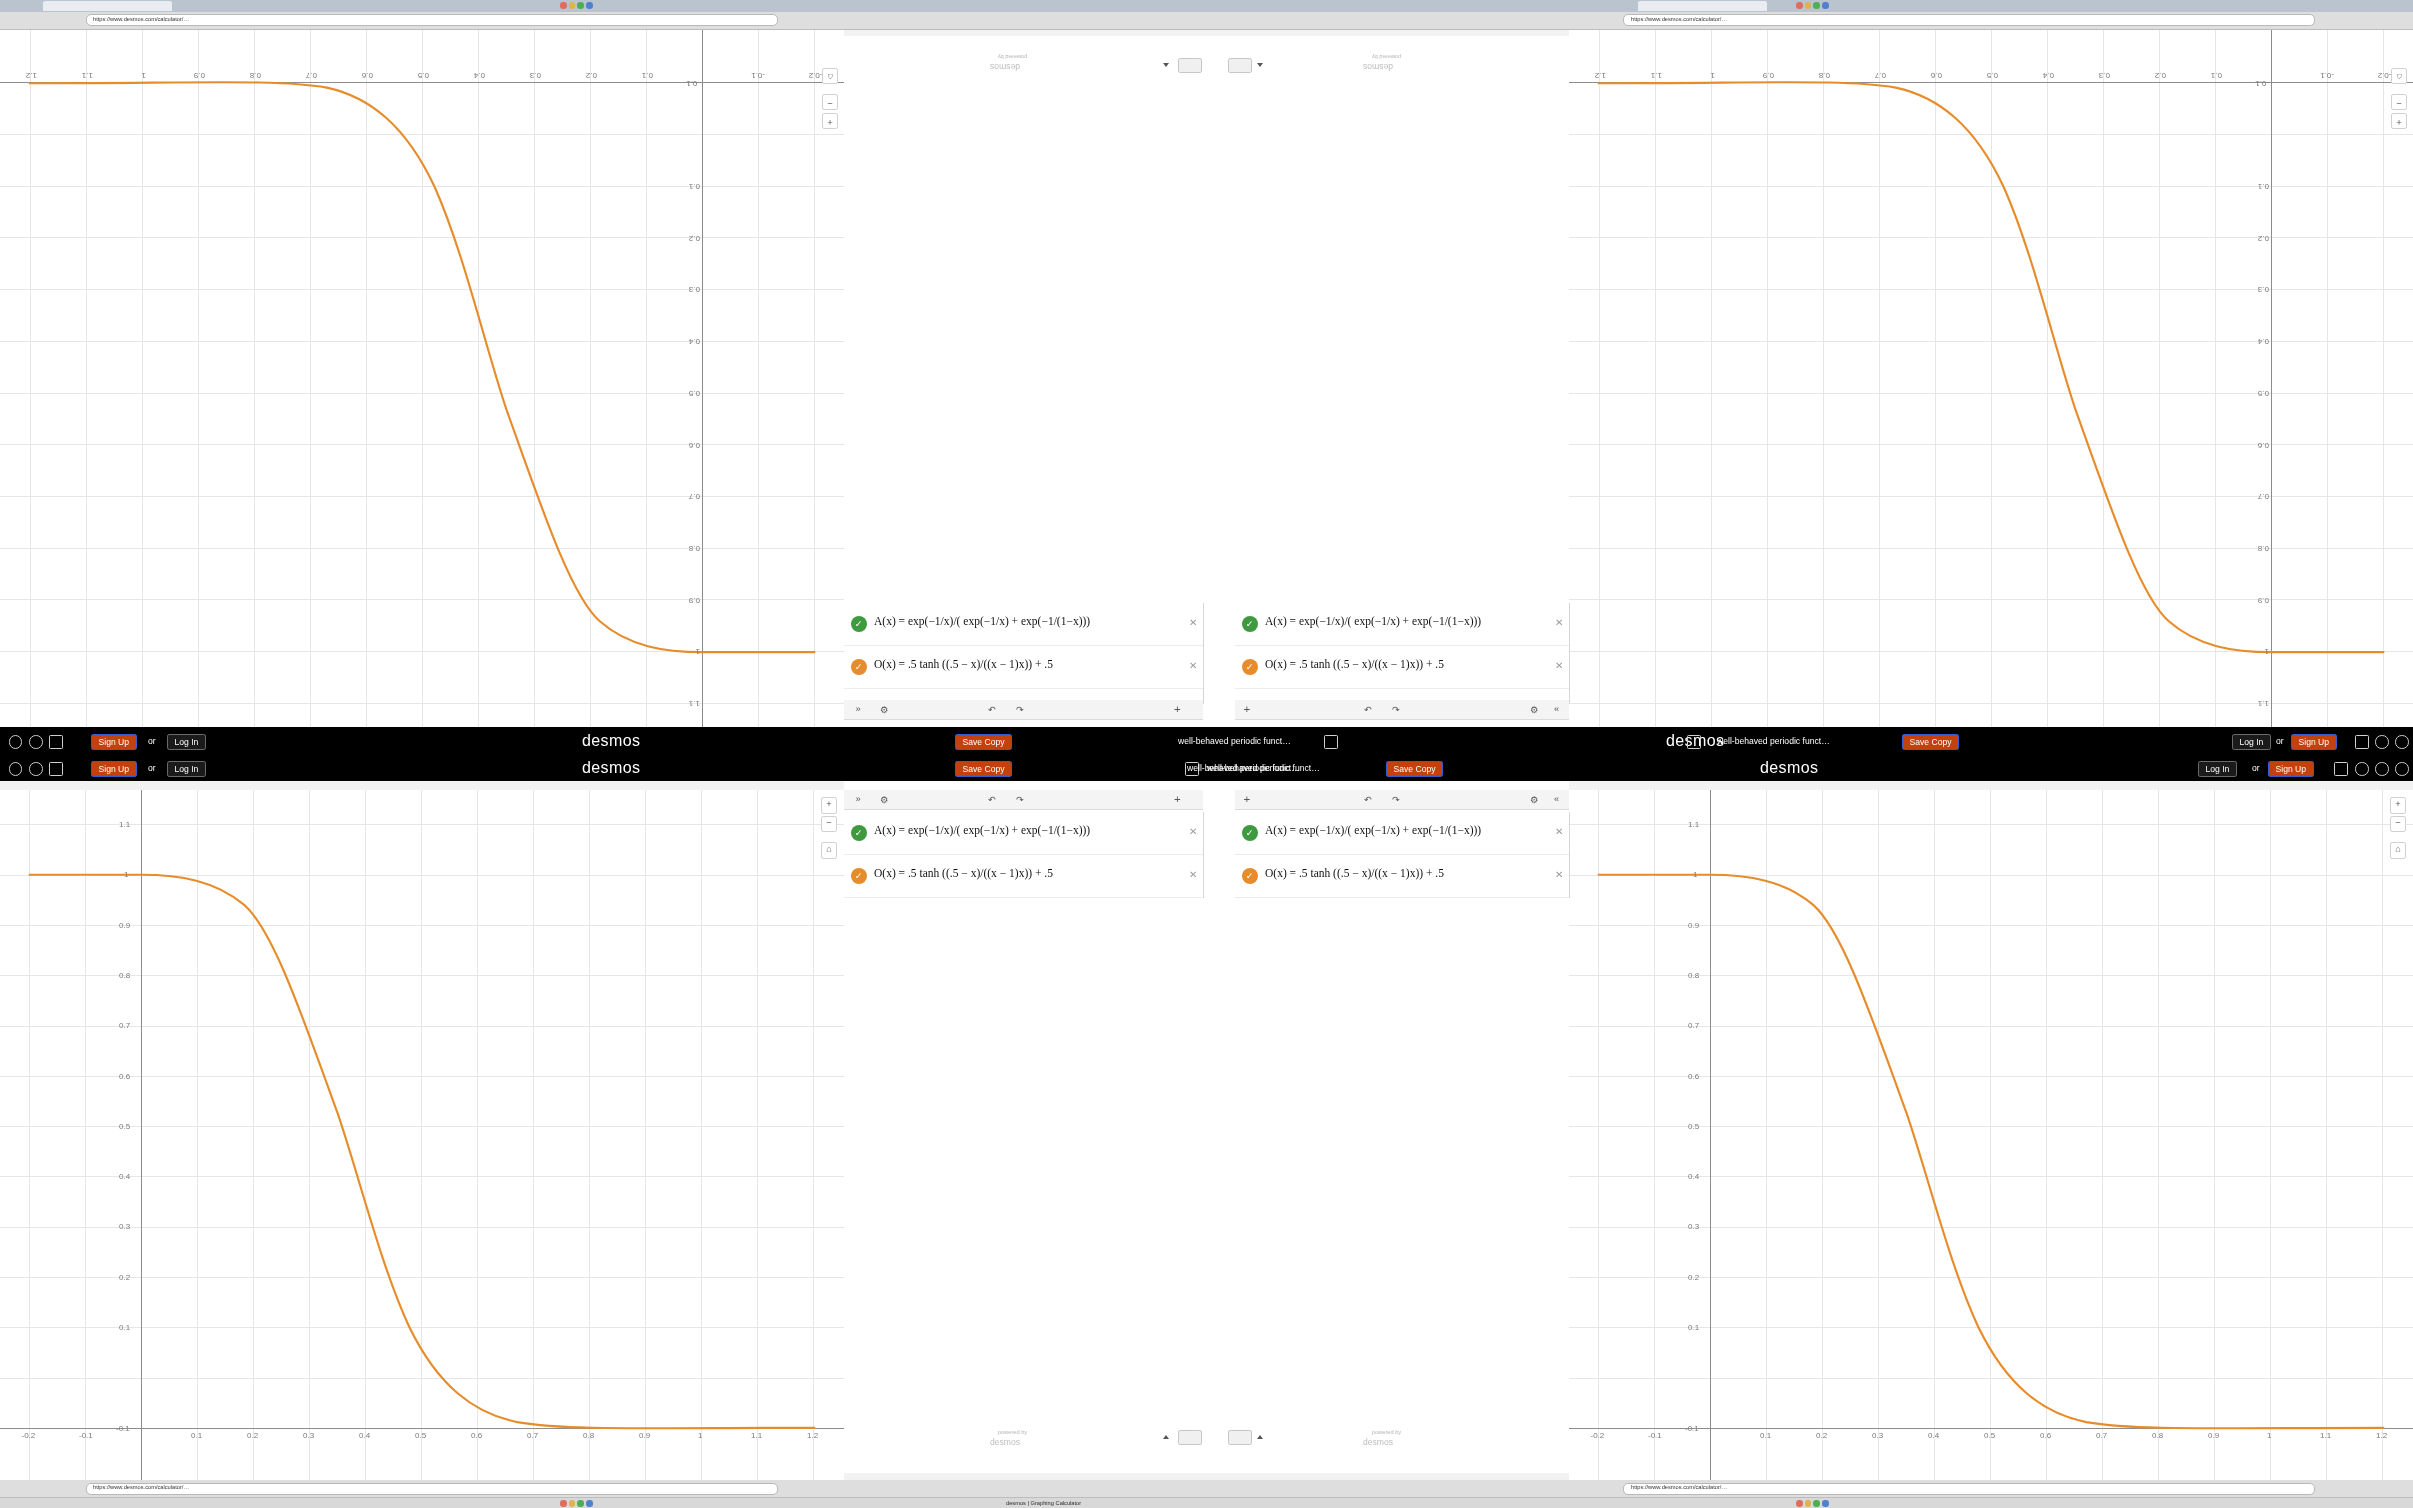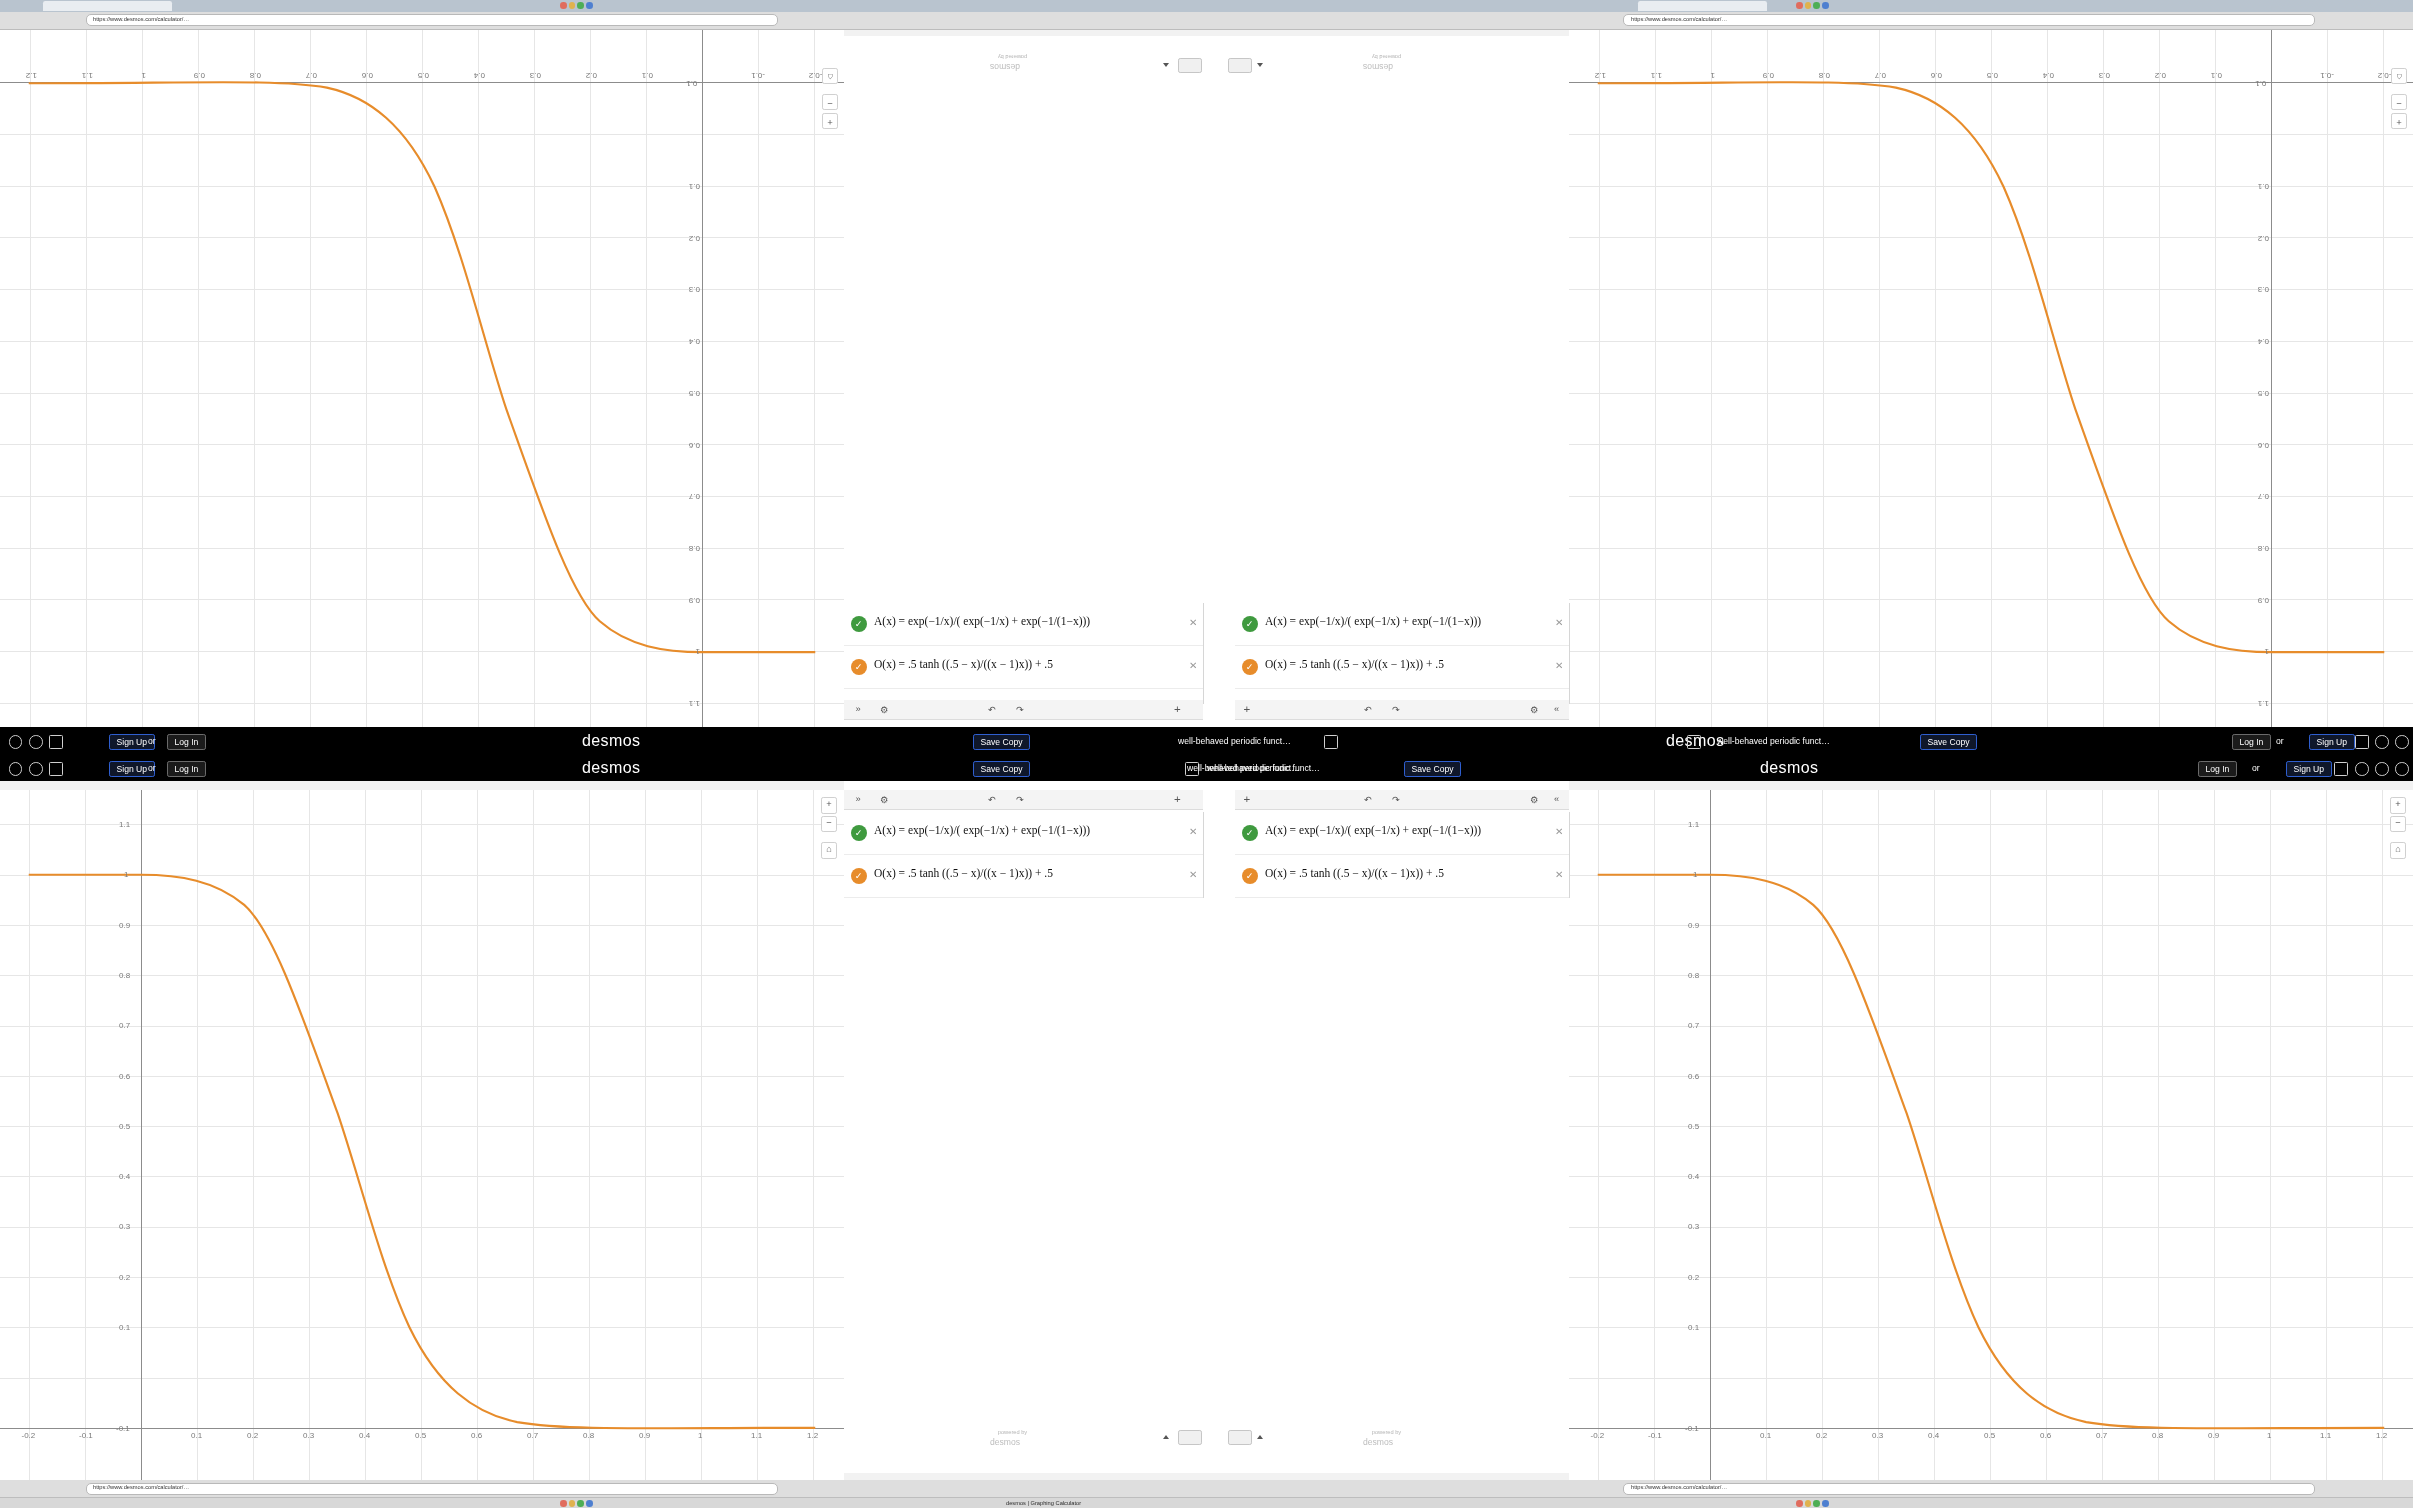--- a/index.html
+++ b/index.html
@@ -18,21 +18,21 @@
   .gridlines .h{position:absolute;left:0;right:0;height:0.7px;background:#e6e6e6;}
   .axis-v{position:absolute;top:0;bottom:0;width:1.1px;background:#8c8c8c;}
   .axis-h{position:absolute;left:0;right:0;height:1.1px;background:#8c8c8c;}
   .tick{position:absolute;font-size:8px;color:#7a7a7a;font-family:"Liberation Sans",sans-serif;}
   .curve{position:absolute;inset:0;}
 
   
   .dheader{position:absolute;left:0;right:0;height:27px;background:#000000;color:#fff;}
   .dlogo{position:absolute;font-size:16px;letter-spacing:0.4px;color:#fff;font-family:"Liberation Sans",sans-serif;}
   .hbtn{position:absolute;font-size:8.6px;color:#ffffff;border:0.7px solid #6b6b6b;border-radius:2.2px;padding:2.2px 6.5px;background:#1b1b1b;}
-  .hbtn.blue{background:#0f172a;border-color:#2f5fd0;margin-left:18px;}
+  .hbtn.blue{background:#c2410c;border-color:#2f5fd0;}
   .hword{position:absolute;font-size:8.6px;color:#ffffff;}
   .hicon{position:absolute;width:11.5px;height:11.5px;border-radius:50%;border:1px solid #cfcfcf;}
   .hicon.sq{border-radius:1.4px;}
 
   
   .exprlist{position:absolute;background:#ffffff;border-right:0.7px solid #d6d6d6;}
   .exprrow{position:relative;height:42px;border-bottom:0.7px solid #ececec;background:#fff;}
   .dot{position:absolute;left:6.5px;top:13px;width:16px;height:16px;border-radius:50%;}
   .dot.orange{background:#e78c2b;}
   .dot.green{background:#3f9a3f;}

